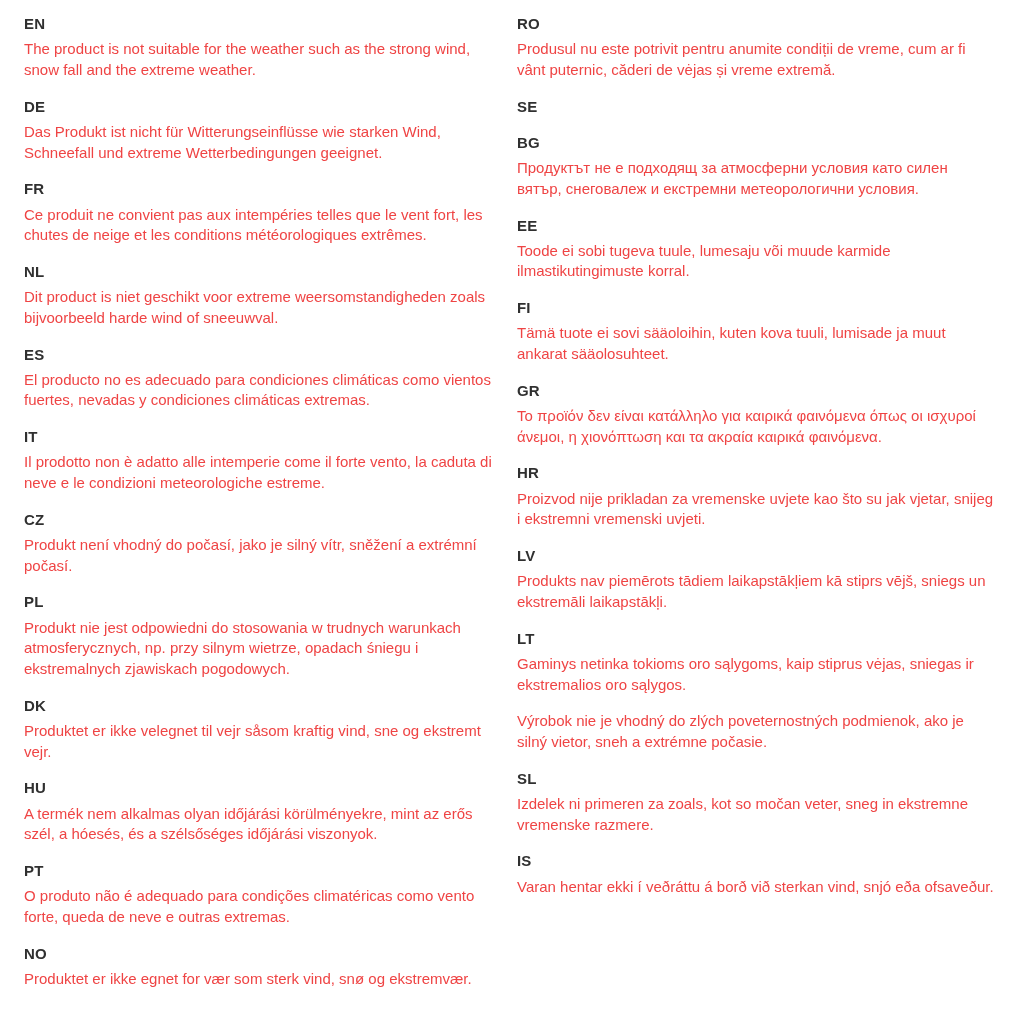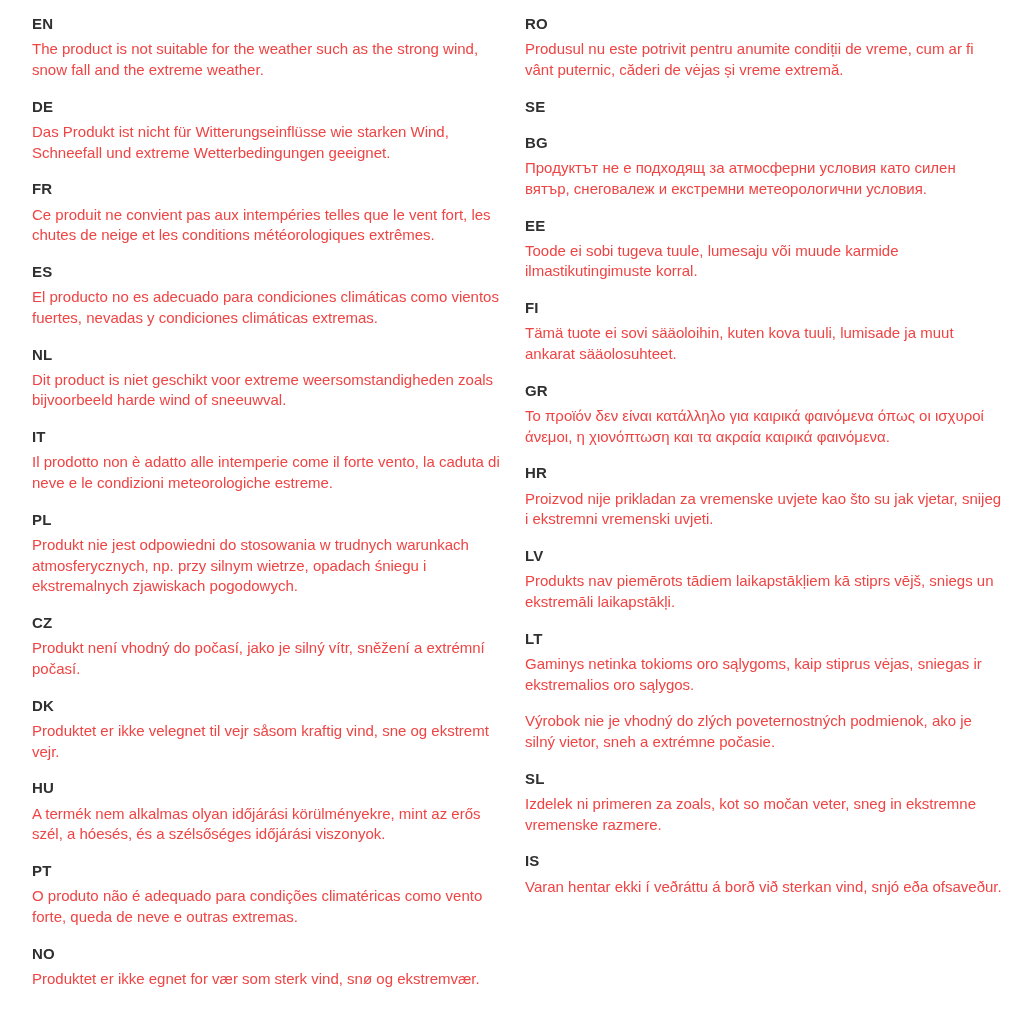--- a/index.html
+++ b/index.html
@@ -10,21 +10,20 @@
   }
   .page {
     width: 1024px;
     height: 1024px;
     box-sizing: border-box;
     padding: 14px 20px 4px 24px;
     display: flex;
     gap: 14px;
     background: #ffffff;
     overflow: hidden;
-    justify-content: flex-end;
   }
   .column {
     width: 479px;
     flex: 0 0 479px;
   }
   .entry {
     margin-bottom: 16px;
   }
   .code {
     font-weight: bold;
@@ -51,38 +50,38 @@
       </div>
       <div class="entry">
         <div class="code">DE</div>
         <div class="text">Das Produkt ist nicht für Witterungseinflüsse wie starken Wind, Schneefall und extreme Wetterbedingungen geeignet.</div>
       </div>
       <div class="entry">
         <div class="code">FR</div>
         <div class="text">Ce produit ne convient pas aux intempéries telles que le vent fort, les chutes de neige et les conditions météorologiques extrêmes.</div>
       </div>
       <div class="entry">
+        <div class="code">NL</div>
+        <div class="text">Dit product is niet geschikt voor extreme weersomstandigheden zoals bijvoorbeeld harde wind of sneeuwval.</div>
+      </div>
+      <div class="entry">
         <div class="code">ES</div>
         <div class="text">El producto no es adecuado para condiciones climáticas como vientos fuertes, nevadas y condiciones climáticas extremas.</div>
-      </div>
-      <div class="entry">
-        <div class="code">NL</div>
-        <div class="text">Dit product is niet geschikt voor extreme weersomstandigheden zoals bijvoorbeeld harde wind of sneeuwval.</div>
       </div>
       <div class="entry">
         <div class="code">IT</div>
         <div class="text">Il prodotto non è adatto alle intemperie come il forte vento, la caduta di neve e le condizioni meteorologiche estreme.</div>
       </div>
       <div class="entry">
+        <div class="code">CZ</div>
+        <div class="text">Produkt není vhodný do počasí, jako je silný vítr, sněžení a extrémní počasí.</div>
+      </div>
+      <div class="entry">
         <div class="code">PL</div>
         <div class="text">Produkt nie jest odpowiedni do stosowania w trudnych warunkach atmosferycznych, np. przy silnym wietrze, opadach śniegu i ekstremalnych zjawiskach pogodowych.</div>
-      </div>
-      <div class="entry">
-        <div class="code">CZ</div>
-        <div class="text">Produkt není vhodný do počasí, jako je silný vítr, sněžení a extrémní počasí.</div>
       </div>
       <div class="entry">
         <div class="code">DK</div>
         <div class="text">Produktet er ikke velegnet til vejr såsom kraftig vind, sne og ekstremt vejr.</div>
       </div>
       <div class="entry">
         <div class="code">HU</div>
         <div class="text">A termék nem alkalmas olyan időjárási körülményekre, mint az erős szél, a hóesés, és a szélsőséges időjárási viszonyok.</div>
       </div>
       <div class="entry">

